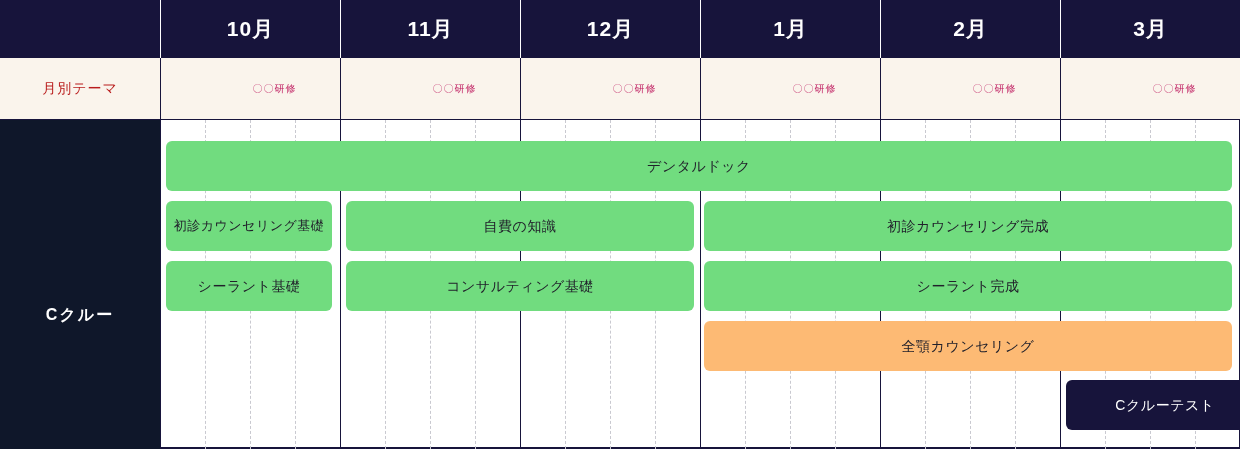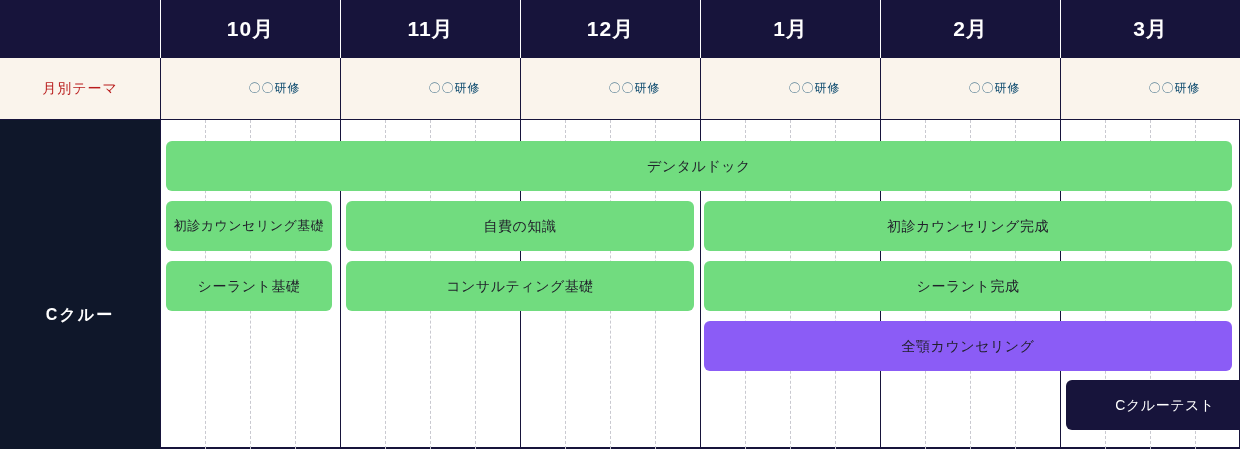--- a/index.html
+++ b/index.html
@@ -62,22 +62,22 @@
     font-size: 14px;
     color: #b91c1c;
     letter-spacing: 1px;
   }
   .theme-cell {
     flex: 0 0 180px;
     height: 100%;
     display: flex;
     align-items: center;
     justify-content: center;
-    font-size: 12px;
-    color: #0c4a6e;
+    font-size: 10px;
+    color: #be185d;
     letter-spacing: 1px;
     border-left: 1.5px solid #17143b;
     padding-left: 48px;
   }
 
   
   .body-row {
     position: absolute;
     left: 0; top: 120px;
     width: 1240px; height: 329px;
@@ -208,18 +208,18 @@
 
     <div class="bars">
 
     <div class="bar" style="left: 166px; width: 1066px; top: 21px; background: rgb(113, 220, 127);">デンタルドック</div>
         <div class="bar small-text" style="left: 166px; width: 166px; top: 81px; background: rgb(113, 220, 127);">初診カウンセリング基礎</div>
         <div class="bar" style="left: 346px; width: 348px; top: 81px; background: rgb(113, 220, 127);">自費の知識</div>
         <div class="bar" style="left: 704px; width: 528px; top: 81px; background: rgb(113, 220, 127);">初診カウンセリング完成</div>
         <div class="bar" style="left: 166px; width: 166px; top: 141px; background: rgb(113, 220, 127);">シーラント基礎</div>
         <div class="bar" style="left: 346px; width: 348px; top: 141px; background: rgb(113, 220, 127);">コンサルティング基礎</div>
         <div class="bar" style="left: 704px; width: 528px; top: 141px; background: rgb(113, 220, 127);">シーラント完成</div>
-        <div class="bar" style="left: 704px; width: 528px; top: 201px; background: #8b5cf6;">全顎カウンセリング</div>
+        <div class="bar" style="left: 704px; width: 528px; top: 201px; background: #fdba74;">全顎カウンセリング</div>
         <div class="bar dark" style="left: 1066px; width: 198px; top: 260px; background: rgb(23, 20, 59);">Cクルーテスト</div>
       </div>
 
   </div>
 </div>
 
 </body></html>

